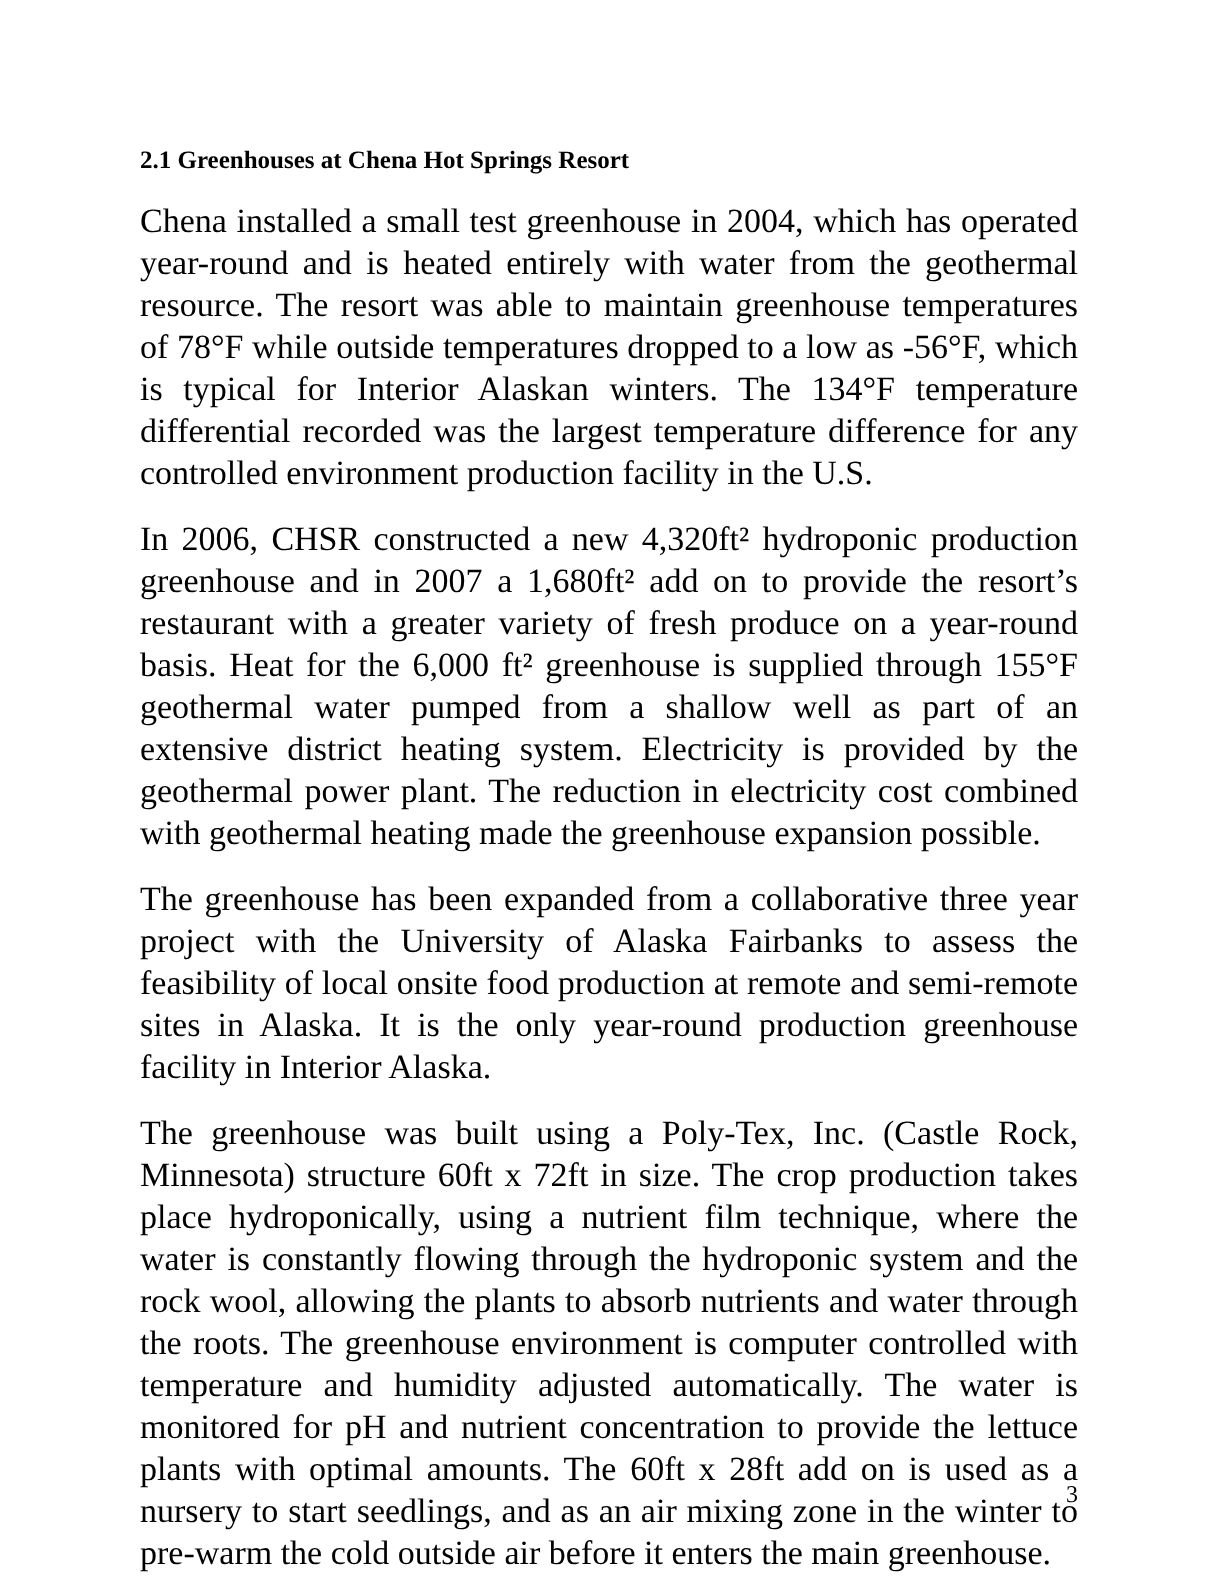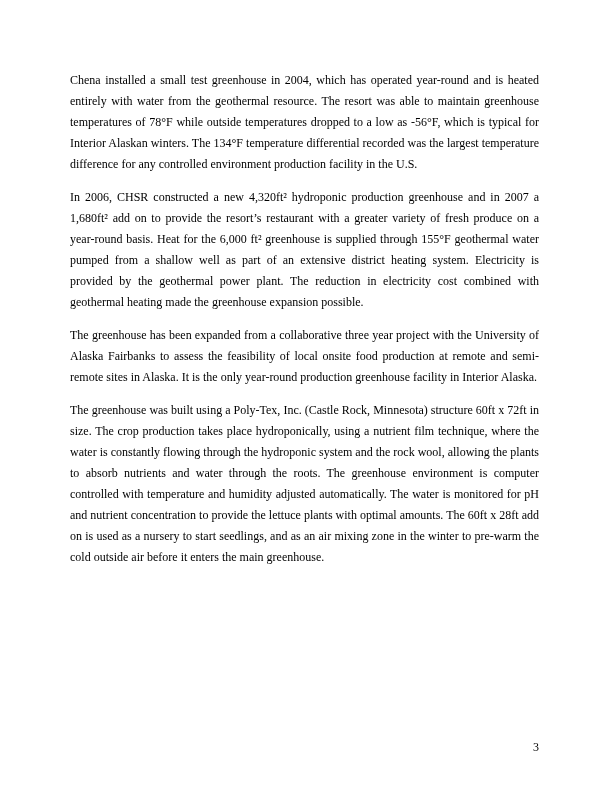--- a/index.html
+++ b/index.html
@@ -22,21 +22,21 @@
     top: 70px;
     width: 469px;
   }
   .heading {
     font-size: 12.5px;
     font-weight: bold;
     line-height: 21px;
     margin: 0 0 9px 0;
   }
   .para {
-    font-size: 12px;
+    font-size: 17px;
     line-height: 21px;
     text-align: justify;
     margin: 0 0 12px 0;
   }
   .para.last {
     margin-top: 23px;
   }
   .page-number {
     position: absolute;
     left: 70px;
@@ -45,19 +45,20 @@
     text-align: right;
     font-size: 12px;
     line-height: 14px;
   }
 </style>
 </head>
 <body>
 
 <div class="page">
   <div class="content">
+    <h2 class="heading">2.1 Greenhouses at Chena Hot Springs Resort</h2>
     <p class="para">Chena installed a small test greenhouse in 2004, which has operated year-round and is heated entirely with water from the geothermal resource. The resort was able to maintain greenhouse temperatures of 78°F while outside temperatures dropped to a low as -56°F, which is typical for Interior Alaskan winters. The 134°F temperature differential recorded was the largest temperature difference for any controlled environment production facility in the U.S.</p>
     <p class="para">In 2006, CHSR constructed a new 4,320ft² hydroponic production greenhouse and in 2007 a 1,680ft² add on to provide the resort’s restaurant with a greater variety of fresh produce on a year-round basis. Heat for the 6,000 ft² greenhouse is supplied through 155°F geothermal water pumped from a shallow well as part of an extensive district heating system. Electricity is provided by the geothermal power plant. The reduction in electricity cost combined with geothermal heating made the greenhouse expansion possible.</p>
     <p class="para">The greenhouse has been expanded from a collaborative three year project with the University of Alaska Fairbanks to assess the feasibility of local onsite food production at remote and semi-remote sites in Alaska. It is the only year-round production greenhouse facility in Interior Alaska.</p>
     <p class="para">The greenhouse was built using a Poly-Tex, Inc. (Castle Rock, Minnesota) structure 60ft x 72ft in size. The crop production takes place hydroponically, using a nutrient film technique, where the water is constantly flowing through the hydroponic system and the rock wool, allowing the plants to absorb nutrients and water through the roots. The greenhouse environment is computer controlled with temperature and humidity adjusted automatically. The water is monitored for pH and nutrient concentration to provide the lettuce plants with optimal amounts. The 60ft x 28ft add on is used as a nursery to start seedlings, and as an air mixing zone in the winter to pre-warm the cold outside air before it enters the main greenhouse.</p>
   </div>
   <div class="page-number">3</div>
 </div>
 
 </body></html>

